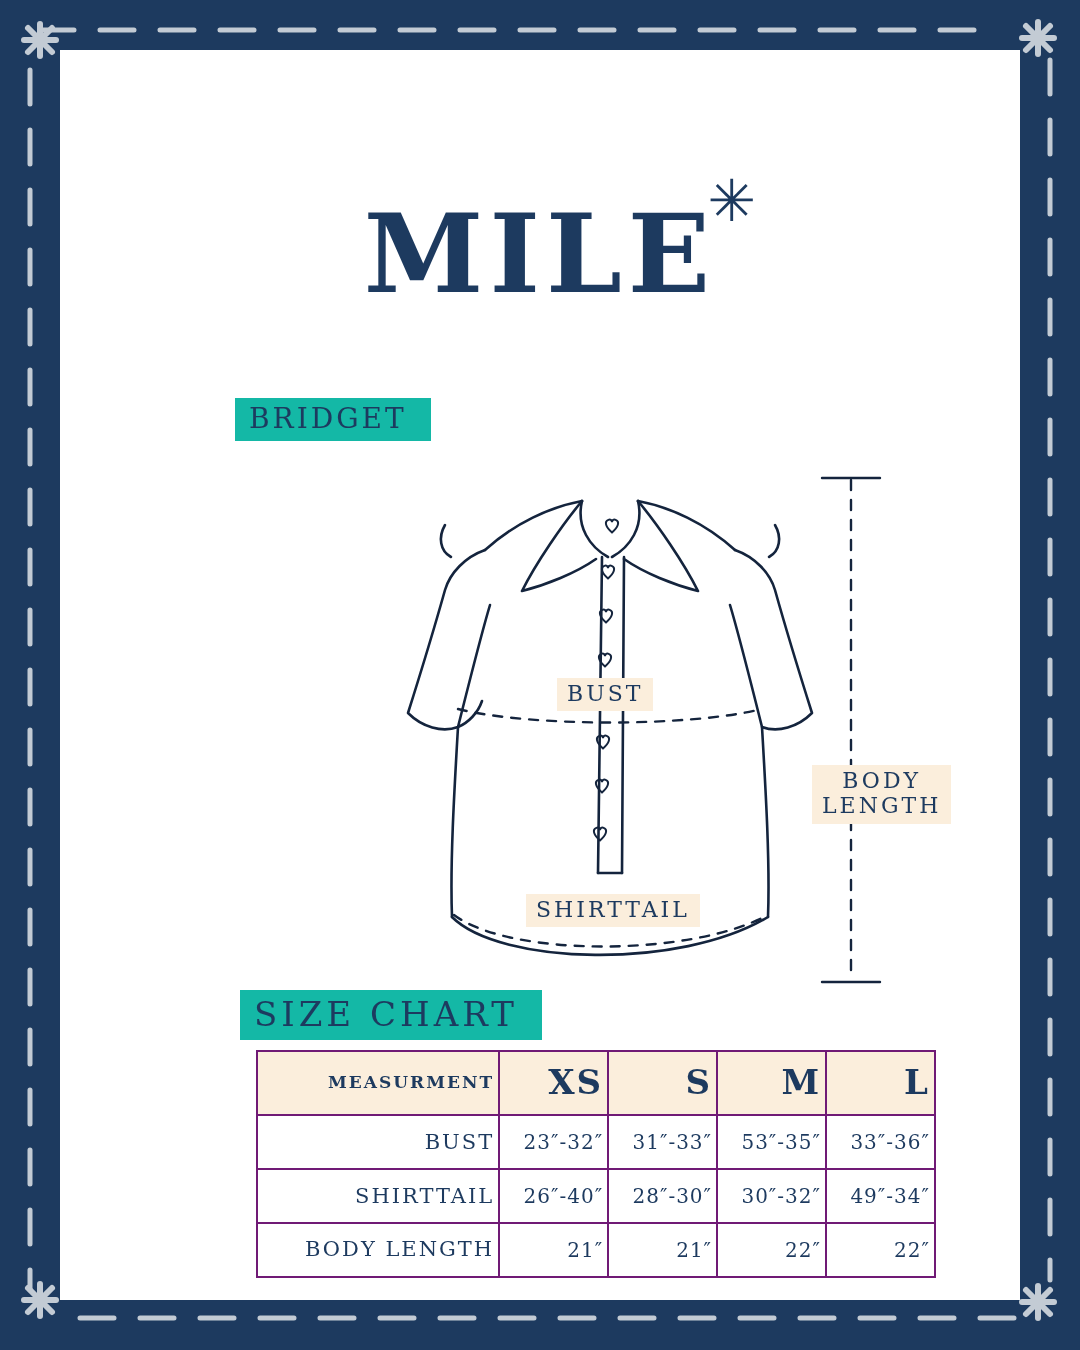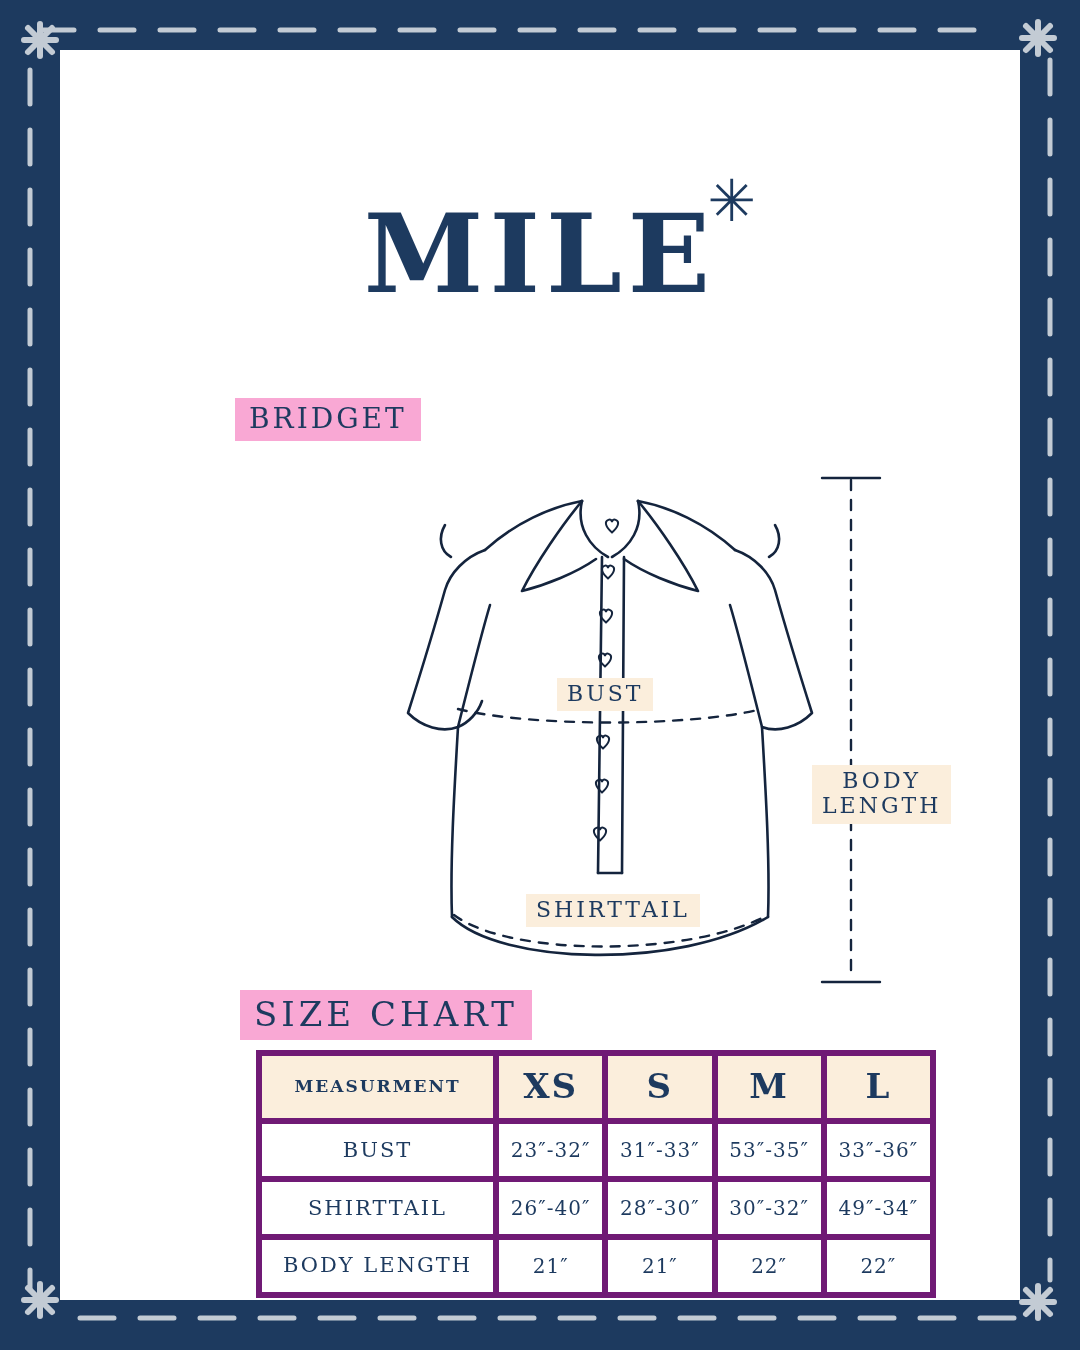--- a/index.html
+++ b/index.html
@@ -40,24 +40,24 @@
   }
   .brand .star{
     position:absolute;
     right:-46px;top:-28px;
     font-size:58px;
     color:#1d3a5f;
     font-family:"DejaVu Sans", sans-serif;
   }
   
   .hl{
-    background:#f9a8d4;
+    background:#14b8a6;
     color:#1d3a5f;
     display:inline-block;
-    padding:4px 14px 6px 14px;
+    padding:4px 24px 6px 14px;
     letter-spacing:3px;
     font-family:"DejaVu Serif", serif;
   }
   #product-name{
     position:absolute;left:175px;top:348px;
     font-size:28px;
   }
   #size-chart-title{
     position:absolute;left:180px;top:940px;
     font-size:34px;
@@ -85,22 +85,22 @@
   #label-bodylength{left:752px;top:715px;}
   
   #size-table{
     position:absolute;
     left:196px;top:1000px;
     width:680px;
     border-collapse:collapse;
     color:#1d3a5f;
   }
   #size-table th,#size-table td{
-    border:6px solid #701a75;
-    text-align:center;
+    border:2px solid #701a75;
+    text-align:right;
     font-family:"DejaVu Serif", serif;
   }
   #size-table thead th{
     background:#fbeedc;
     padding:10px 4px 12px 4px;
   }
   #size-table thead th.col-measure{
     font-size:17px;letter-spacing:2px;
   }
   #size-table thead th.col-size{

